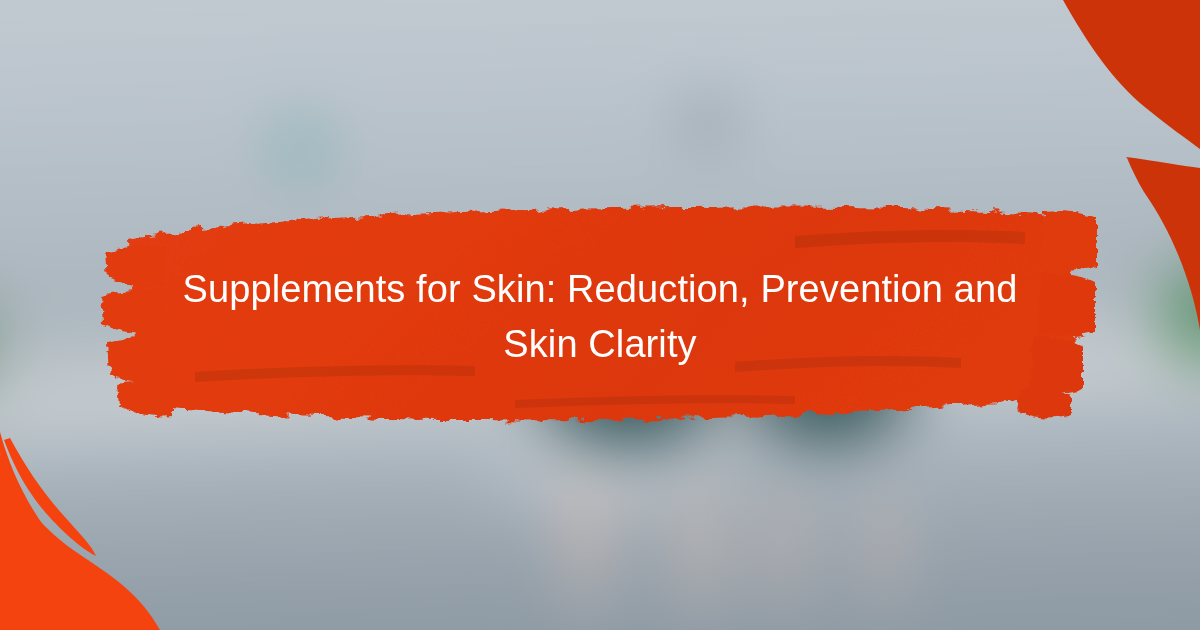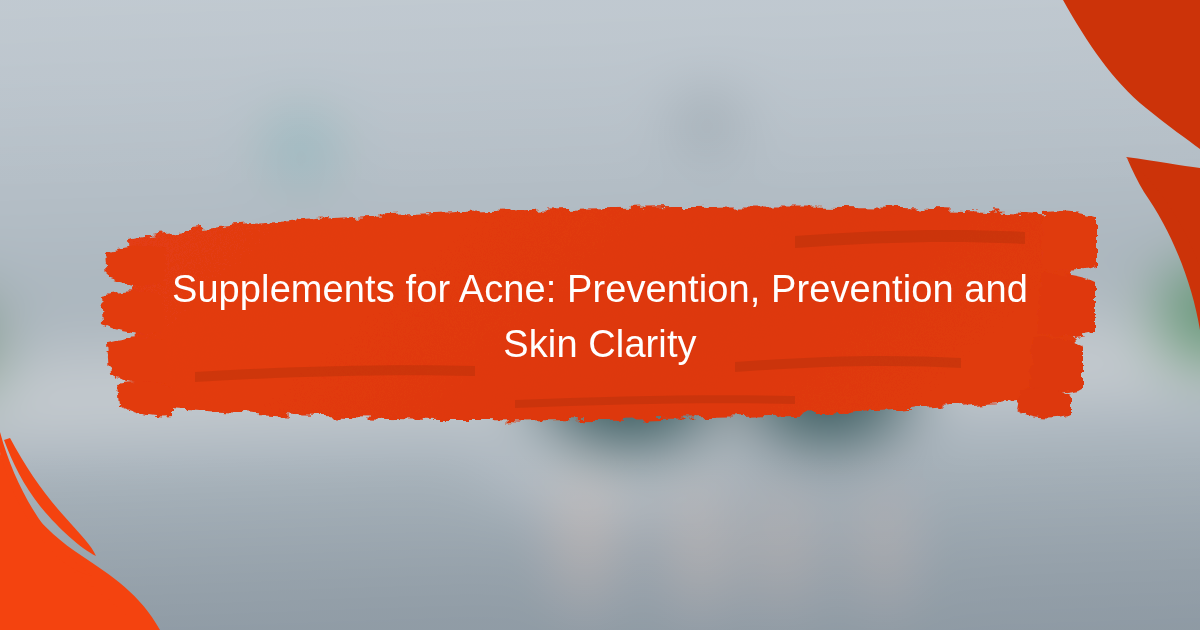--- a/index.html
+++ b/index.html
@@ -180,15 +180,15 @@
 
       <g opacity="0.16">
         <path d="M700,44 C780,38 860,36 930,40 L930,52 C860,48 780,50 700,56 Z" fill="#6b2209"></path>
         <path d="M100,180 C200,174 300,172 380,174 L380,184 C300,182 200,184 100,190 Z" fill="#6b2209"></path>
         <path d="M640,170 C720,164 800,162 866,166 L866,176 C800,172 720,174 640,180 Z" fill="#6b2209"></path>
         <path d="M420,208 C520,204 620,202 700,204 L700,212 C620,210 520,212 420,216 Z" fill="#6b2209"></path>
       </g>
     </svg>
   </div>
 
-  <h1 class="headline">Supplements for Acne: Prevention, Prevention and Skin Clarity</h1>
+  <h1 class="headline">Supplements for Skin: Reduction, Prevention and Skin Clarity</h1>
 
 </div>
 
 </body></html>

